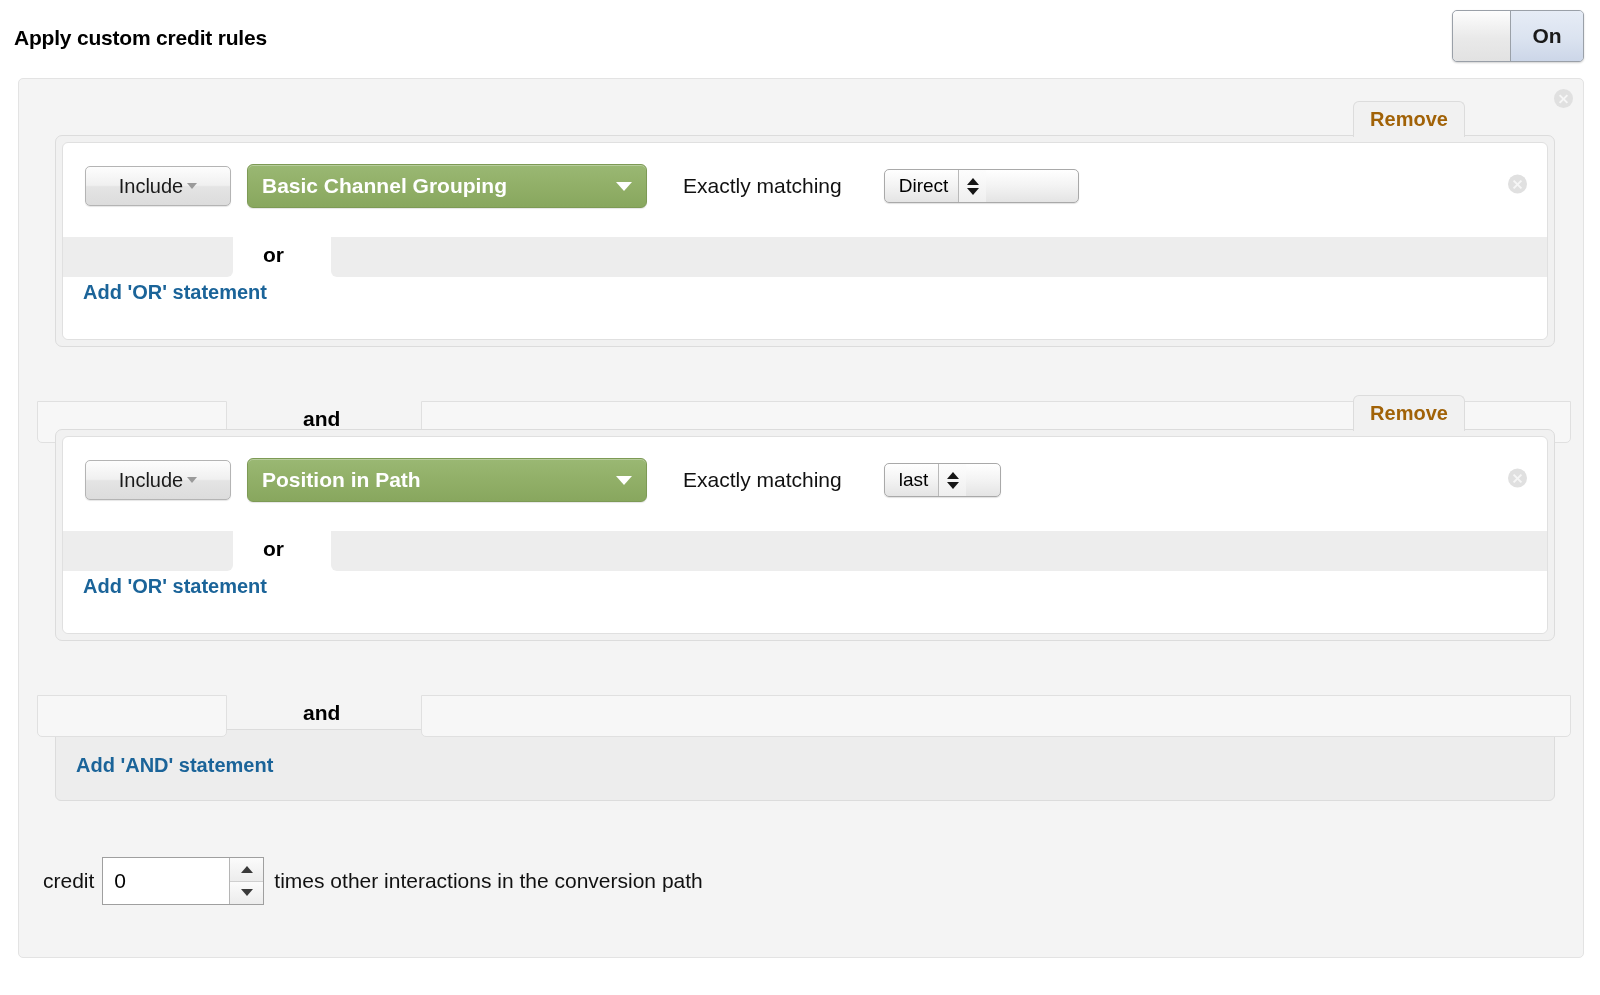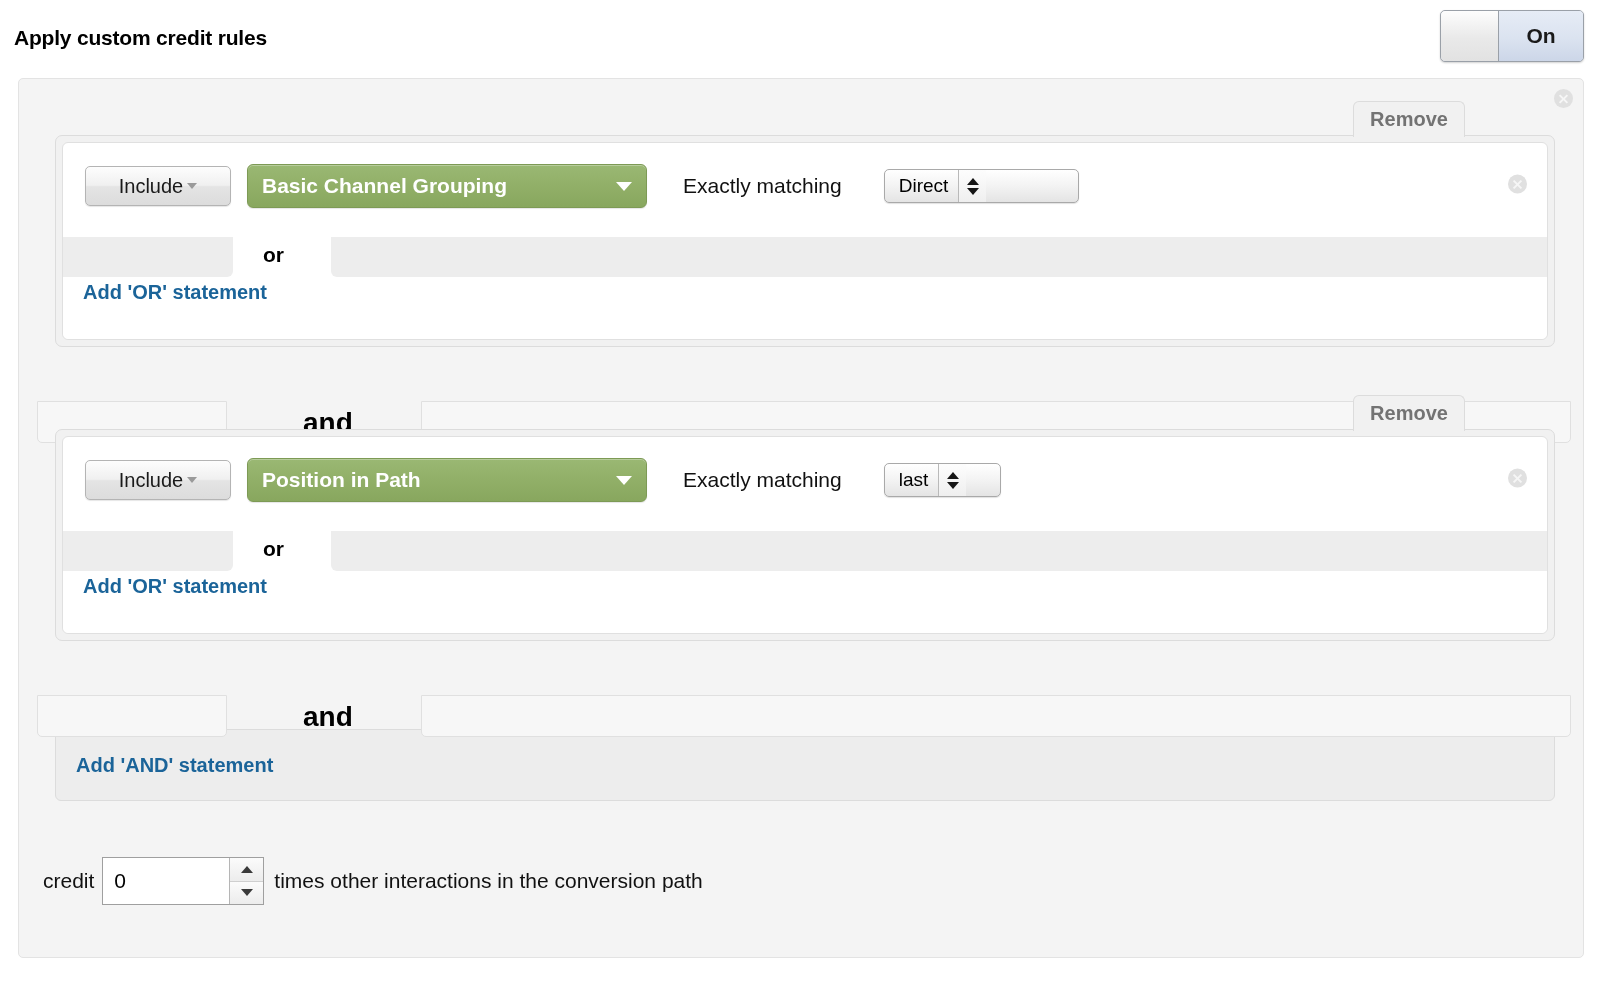--- a/index.html
+++ b/index.html
@@ -21,21 +21,21 @@
     position: absolute;
     left: 14px; top: 26px;
     font-size: 21px;
     font-weight: bold;
     color: #000000;
     letter-spacing: -0.2px;
   }
   .toggle {
     position: absolute;
     right: 16px; top: 10px;
-    width: 144px; height: 52px;
+    width: 132px; height: 52px;
     border: 1px solid #9aa0a8;
     border-radius: 5px;
     background: #dfe6f1;
     display: flex;
     overflow: hidden;
     box-shadow: 0 1px 2px rgba(0,0,0,0.18);
   }
   .toggle-handle {
     width: 58px;
     background: linear-gradient(to bottom, #fdfdfd 0%, #e9e9e9 55%, #e2e2e2 100%);
@@ -95,21 +95,21 @@
     background: #f1f1f1;
     border: 1px solid #dcdcdc;
     border-bottom: none;
     border-radius: 6px 6px 0 0;
     display: flex;
     align-items: center;
     justify-content: center;
     z-index: 3;
   }
   .remove-tab span {
-    color: #737373;
+    color: #a16207;
     font-size: 20px;
     font-weight: bold;
   }
 
   .rule-group {
     position: absolute;
     left: 36px; right: 28px;
     background: #f1f1f1;
     border: 1px solid #dcdcdc;
     border-radius: 7px;
@@ -292,21 +292,21 @@
     position: absolute;
     left: 384px; right: 0; top: 6px;
     height: 42px;
     background: #f7f7f7;
     border: 1px solid #e0e0e0;
     border-radius: 0 0 5px 5px;
   }
   .and-word {
     position: absolute;
     left: 266px; top: 12px;
-    font-size: 28px;
+    font-size: 21px;
     font-weight: bold;
     color: #000000;
   }
 
   
   .add-and {
     position: absolute;
     left: 36px; right: 28px;
     height: 72px;
     background: #ededed;

